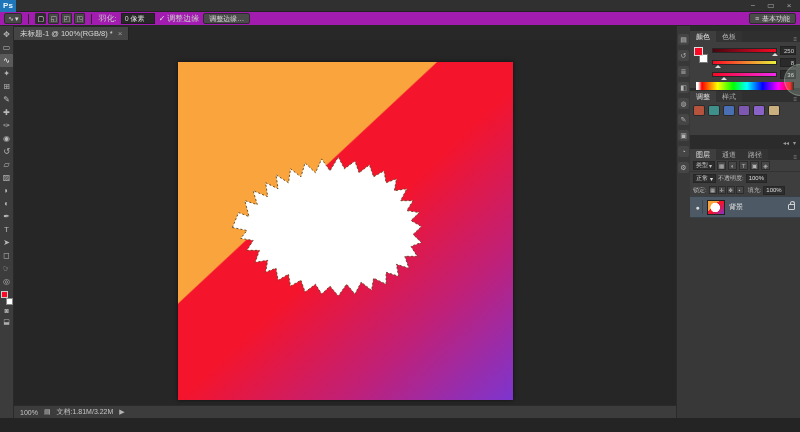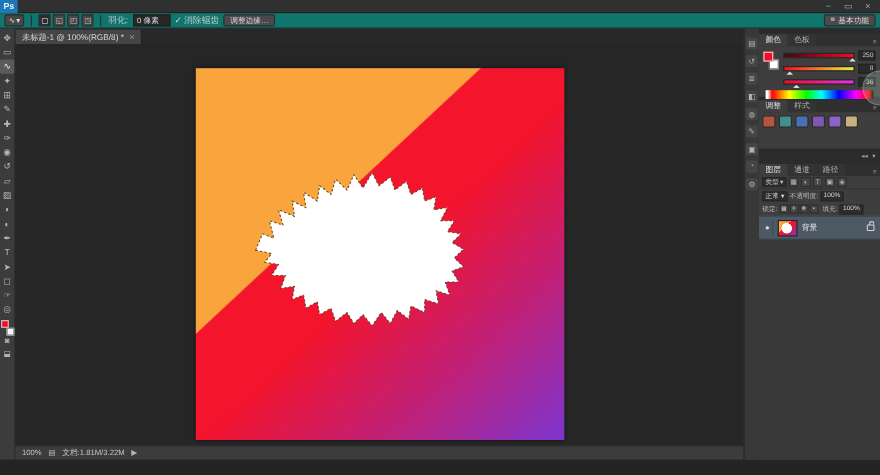--- a/index.html
+++ b/index.html
@@ -11,21 +11,21 @@
   
   #menubar { left:0; top:0; width:800px; height:12px; background:#303030; border-bottom:1px solid #222;
     display:flex; align-items:center; }
   #ps-logo { width:16px; height:12px; background:#1f76b8; color:#eaf6ff; font-weight:bold;
     font-size:8px; display:flex; align-items:center; justify-content:center; }
   .menu-item { padding:0 5px; color:#cfcfcf; font-size:8px; line-height:12px; cursor:default; }
   #win-controls { margin-left:auto; display:flex; gap:8px; padding-right:6px; color:#aaa; font-size:8px; }
   #win-controls span { width:10px; text-align:center; }
 
   
-  #optionsbar { left:0; top:12px; width:800px; height:14px; background:#0f766e; border-bottom:1px solid #282828;
+  #optionsbar { left:0; top:12px; width:800px; height:14px; background:#a21caf; border-bottom:1px solid #282828;
     display:flex; align-items:center; gap:4px; padding:0 4px; }
   .opt-preset { display:flex; align-items:center; gap:1px; background:#474747; border:1px solid #2c2c2c;
     border-radius:2px; height:11px; padding:0 3px; font-size:7px; color:#ddd; }
   .opt-sep { width:1px; height:10px; background:#2c2c2c; margin:0 2px; }
   .mode-btn { width:11px; height:11px; background:#474747; border:1px solid #2c2c2c; border-radius:1px;
     font-size:7px; color:#bbb; display:flex; align-items:center; justify-content:center; }
   .mode-btn.active { background:#2c2c2c; color:#eee; }
   .opt-label { font-size:8px; color:#c5c5c5; }
   .opt-input { background:#272727; border:1px solid #1f1f1f; color:#ddd; height:11px; min-width:34px;
     font-size:7px; display:flex; align-items:center; padding:0 3px; }
@@ -165,21 +165,21 @@
     <span class="mode-btn active">▢</span>
         <span class="mode-btn">◱</span>
         <span class="mode-btn">◰</span>
         <span class="mode-btn">◳</span>
       </div>
     <div class="opt-sep"></div>
     <span class="opt-label">羽化:</span>
     <span class="opt-input">0 像素</span>
     <div class="opt-check">
       <span class="box">✓</span>
-      <span>消除锯齿</span>
+      <span>调整边缘</span>
     </div>
     <span class="opt-button">调整边缘…</span>
     <span id="workspace-btn">
       <span>≡</span>
       <span>基本功能</span>
     </span>
   </div>
 
   <div id="tabbar" class="abs">
     <div id="doc-tab">

